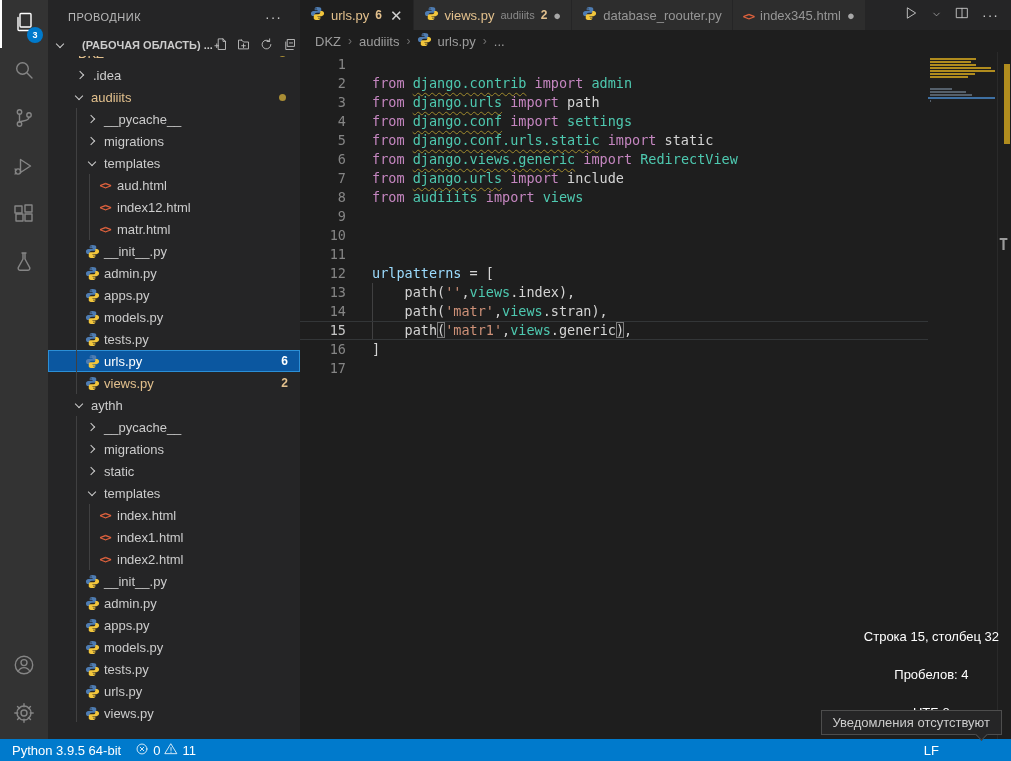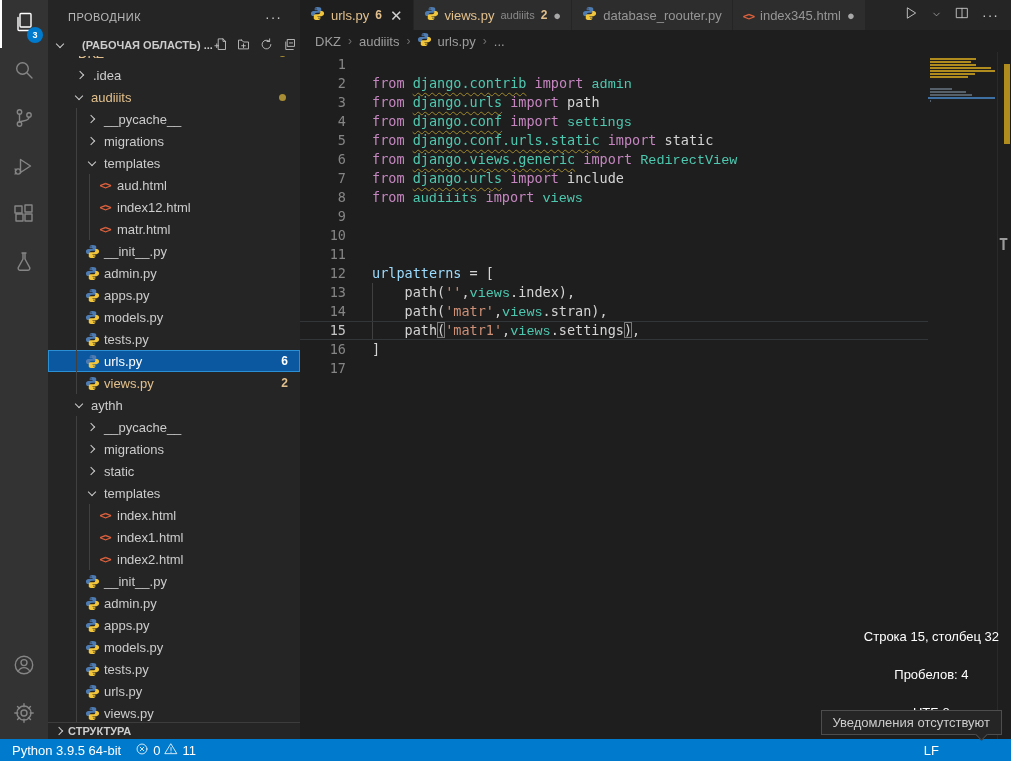--- a/index.html
+++ b/index.html
@@ -65,21 +65,21 @@
 
   .codewrap{position:absolute;top:52px;left:0;right:0;bottom:0;font-family:"DejaVu Sans Mono",monospace;
     font-size:13.5px;line-height:19px;padding-top:3px;}
   .cline{display:flex;height:19px;position:relative;margin-right:83px;cursor:text;}
   .cline.current{box-shadow:inset 0 1px 0 #333638, inset 0 -1px 0 #333638;}
   .gut{width:46px;text-align:right;color:#858585;flex:none;user-select:none;cursor:default;}
   .cline.current .gut{color:#c6c6c6;}
   .ctext{padding-left:26px;white-space:pre;}
   .kw{color:#c586c0;}
   .mod-t{color:#4ec9b0;text-decoration:underline wavy #a08a2d 1px;text-underline-offset:4px;}
-  .cls{color:#4ec9b0;font-family:Liberation Mono, monospace;}
+  .cls{color:#4ec9b0;}
   .pln{color:#d4d4d4;}
   .str{color:#ce9178;}
   .var{color:#9cdcfe;}
   .hlb{color:#d4d4d4;outline:1px solid #7a7a7a;outline-offset:-1px;}
   .code-guide{position:absolute;left:72px;top:231px;height:57px;width:1px;background:#404041;}
 
   .minimap{position:absolute;top:3px;right:14px;width:69px;height:120px;cursor:pointer;}
   .mmbar{position:absolute;left:2px;height:2px;}
   .ovr-ruler{position:absolute;right:1px;top:12px;width:6px;height:80px;background:#b08c1e;}
   .sb-border{position:absolute;right:13px;top:0;bottom:0;width:1px;background:#2a2a2a;}
@@ -452,26 +452,20 @@
             <span class="tguide" style="left: 28px;"></span>
             <span class="slot">
               <svg class="pyico" viewBox="0 0 16 16">
                 <path fill="#4e7cb2" d="M7.9 1C5.7 1 5 1.9 5 3v1.6h3.1v.6H3.7C2.2 5.2 1 6.2 1 7.9s1 2.8 2.5 2.8H5V9.2c0-1.2 1-2.1 2.2-2.1h3.1c1 0 1.7-.8 1.7-1.8V3c0-1.1-.9-2-4.1-2zM6.4 2.3a.7.7 0 1 1 0 1.4.7.7 0 0 1 0-1.4z"></path>
                 <path fill="#f2c63c" d="M8.1 15c2.2 0 2.9-.9 2.9-2v-1.6H7.9v-.6h4.4c1.5 0 2.7-1 2.7-2.7s-1-2.8-2.5-2.8H11v1.5c0 1.2-1 2.1-2.2 2.1H5.7c-1 0-1.7.8-1.7 1.8V13c0 1.1.9 2 4.1 2zm1.5-1.3a.7.7 0 1 1 0-1.4.7.7 0 0 1 0 1.4z"></path>
               </svg>
             </span>
             <span class="tlabel">views.py</span>
           </div>
         </div>
-    </div>
-    <div class="outline-row">
-      <span class="slot">
-          <span class="chev"></span>
-        </span>
-      <span>СТРУКТУРА</span>
     </div>
   </div>
 
   <div class="editor">
     <div class="tabbar" id="tabbar">
         <div class="tab active">
           <span><svg class="pyico" viewBox="0 0 16 16">
               <path fill="#4e7cb2" d="M7.9 1C5.7 1 5 1.9 5 3v1.6h3.1v.6H3.7C2.2 5.2 1 6.2 1 7.9s1 2.8 2.5 2.8H5V9.2c0-1.2 1-2.1 2.2-2.1h3.1c1 0 1.7-.8 1.7-1.8V3c0-1.1-.9-2-4.1-2zM6.4 2.3a.7.7 0 1 1 0 1.4.7.7 0 0 1 0-1.4z"></path>
               <path fill="#f2c63c" d="M8.1 15c2.2 0 2.9-.9 2.9-2v-1.6H7.9v-.6h4.4c1.5 0 2.7-1 2.7-2.7s-1-2.8-2.5-2.8H11v1.5c0 1.2-1 2.1-2.2 2.1H5.7c-1 0-1.7.8-1.7 1.8V13c0 1.1.9 2 4.1 2zm1.5-1.3a.7.7 0 1 1 0-1.4.7.7 0 0 1 0 1.4z"></path>
             </svg></span>
@@ -589,21 +583,21 @@
         <div class="cline">
           <span class="gut">13</span>
           <span class="ctext"><span class="pln">    path(</span><span class="str">''</span><span class="pln">,</span><span class="cls">views</span><span class="pln">.index),</span></span>
         </div>
         <div class="cline">
           <span class="gut">14</span>
           <span class="ctext"><span class="pln">    path(</span><span class="str">'matr'</span><span class="pln">,</span><span class="cls">views</span><span class="pln">.stran),</span></span>
         </div>
         <div class="cline current">
           <span class="gut">15</span>
-          <span class="ctext"><span class="pln">    path</span><span class="hlb">(</span><span class="str">'matr1'</span><span class="pln">,</span><span class="cls">views</span><span class="pln">.settings</span><span class="hlb">)</span><span class="pln">,</span></span>
+          <span class="ctext"><span class="pln">    path</span><span class="hlb">(</span><span class="str">'matr1'</span><span class="pln">,</span><span class="cls">views</span><span class="pln">.generic</span><span class="hlb">)</span><span class="pln">,</span></span>
         </div>
         <div class="cline">
           <span class="gut">16</span>
           <span class="ctext"><span class="pln">]</span></span>
         </div>
         <div class="cline">
           <span class="gut">17</span>
           <span class="ctext"></span>
         </div>
         <div class="minimap" id="minimap">

